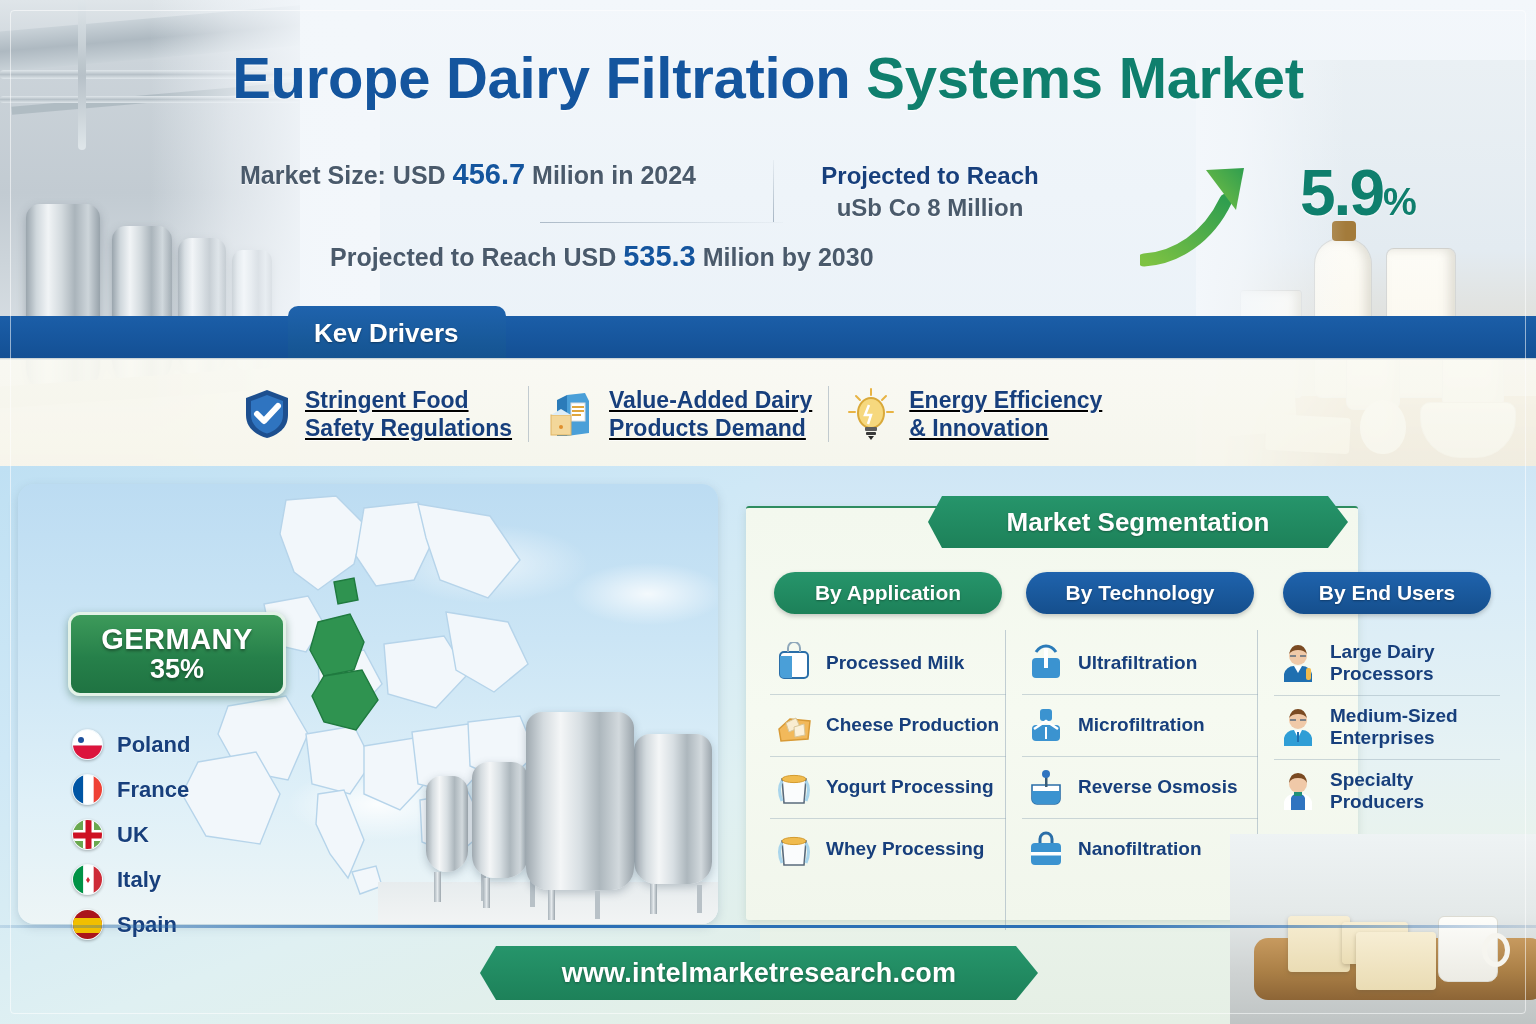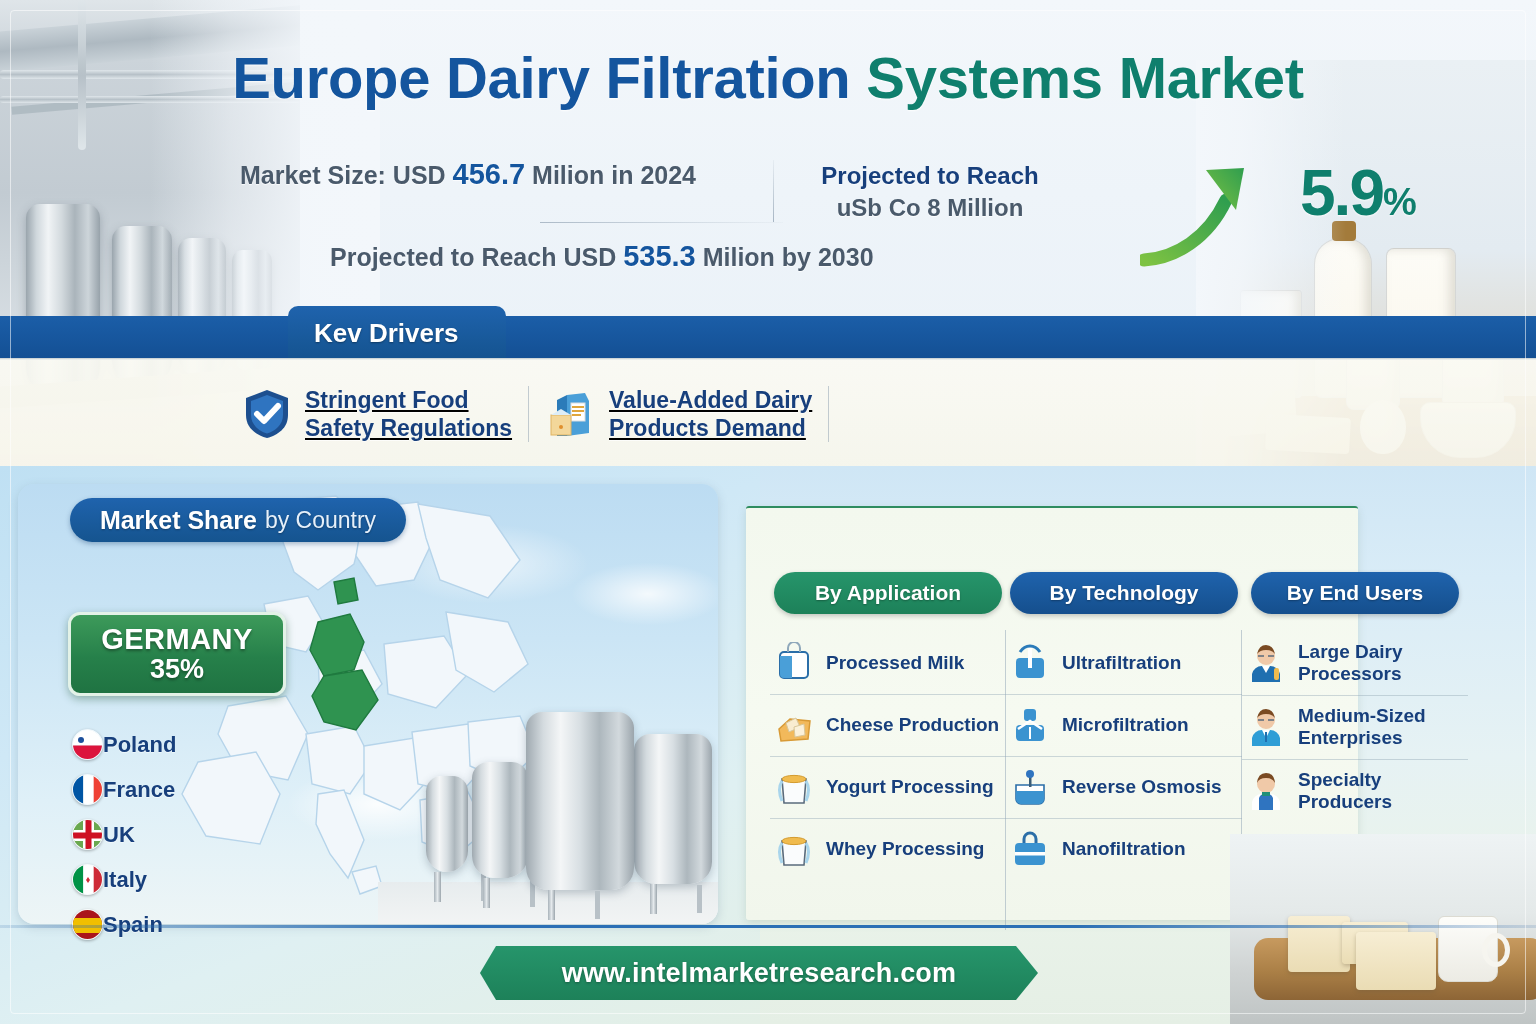--- a/index.html
+++ b/index.html
@@ -256,21 +256,21 @@
   .germany-badge .gname {
     color:#fff; font-size:29px; font-weight:700; letter-spacing:.5px;
     text-shadow:0 2px 3px rgba(0,0,0,.35);
   }
   .germany-badge .gpct {
     color:#fff; font-size:27px; font-weight:700; margin-top:-2px;
     text-shadow:0 2px 3px rgba(0,0,0,.35);
   }
 
   .country-list { position:absolute; left:72px; top:722px; width:250px; }
-  .country-row { display:flex; align-items:center; height:45px; }
+  .country-row { display:flex; align-items:center; gap:14px; height:45px; }
   .flag {
     width:31px; height:31px; border-radius:50%; flex:0 0 31px;
     box-shadow:0 1px 3px rgba(0,0,0,.3); overflow:hidden;
     border:1px solid rgba(255,255,255,.7);
   }
   .country-name {
     font-size:22px; font-weight:700; color:#173f7c;
     text-shadow:0 1px 1px rgba(255,255,255,.6);
   }
 
@@ -284,21 +284,21 @@
   }
   .seg-title {
     position:absolute; left:928px; top:496px; width:420px; height:52px;
     background:linear-gradient(180deg,#26956b,#1d8159);
     display:flex; align-items:center; justify-content:center;
     box-shadow:0 2px 6px rgba(20,90,60,.35);
     clip-path: polygon(14px 0, calc(100% - 20px) 0, 100% 50%, calc(100% - 20px) 100%, 14px 100%, 0 50%);
   }
   .seg-title span { color:#fff; font-size:26px; font-weight:700; text-shadow:0 1px 2px rgba(0,0,0,.3); }
 
-  .seg-cols { position:absolute; left:770px; top:572px; width:730px; display:flex; gap:0; }
+  .seg-cols { position:absolute; left:770px; top:572px; width:730px; display:flex; gap:16px; }
   .seg-col { width:236px; position:relative; }
   .seg-col.wide { width:226px; }
   .pill {
     height:42px; border-radius:21px; display:flex; align-items:center; justify-content:center;
     box-shadow:0 2px 5px rgba(0,0,0,.22); margin:0 auto;
   }
   .pill span { color:#fff; font-size:21px; font-weight:700; text-shadow:0 1px 2px rgba(0,0,0,.3); }
   .pill-green { background:linear-gradient(180deg,#26956b,#1d8159); width:228px; }
   .pill-blue  { background:linear-gradient(180deg,#1f63ad,#154f8d); width:228px; }
   .pill-blue2 { background:linear-gradient(180deg,#1f63ad,#154f8d); width:208px; }
@@ -469,20 +469,38 @@
         </svg>
       </span>
       <span class="driver-text">
         <span>Value-Added Dairy</span><br>
         <span>Products Demand</span>
       </span>
     </div>
 
     <div class="drv-sep"></div>
 
+    <div class="driver">
+      <span class="ico">
+        <svg width="52" height="54" viewBox="0 0 52 54">
+          <g stroke="#e8b444" stroke-width="2" stroke-linecap="round">
+            <path d="M26 2 v6 M11 9 l4 4 M41 9 l-4 4 M4 25 h6 M42 25 h6"></path>
+          </g>
+          <ellipse cx="26" cy="26" rx="13" ry="15" fill="#f6d87e" stroke="#d9a93a" stroke-width="2"></ellipse>
+          <path d="M24 18 l-4 10 h6 l-3 9" stroke="#fff" stroke-width="2.5" fill="none"></path>
+          <rect x="20" y="40" width="12" height="4" rx="1" fill="#5c5c5c"></rect>
+          <rect x="21" y="45" width="10" height="3" rx="1" fill="#3a3a3a"></rect>
+          <path d="M23 49 h6 l-3 4 z" fill="#2b2b2b"></path>
+        </svg>
+      </span>
+      <span class="driver-text">
+        <span>Energy Efficiency</span><br>
+        <span>&amp; Innovation</span>
+      </span>
+    </div>
   </div>
 
   <div class="bg-bottom"></div>
   <div class="bg-bottom-left"></div>
 
   <div class="map-panel">
     <div class="map-clouds"></div>
     <div class="europe">
       <svg width="380" height="420" viewBox="0 0 380 420">
         <g fill="#f2f7fb" stroke="#b6d4ea" stroke-width="1.4">
@@ -514,24 +532,20 @@
 
     <div class="tanks2">
       <div class="tk-floor"></div>
       <div class="tk tk4"></div>
         <div class="tk tk3"></div>
       <div class="tk tk2"></div>
         <div class="tk tk1"></div>
     </div>
   </div>
 
-  <div class="ms-header">
-    <span class="t1x">Market Share</span>
-    <span class="t2x">by Country</span>
-  </div>
 
   <div class="germany-badge">
     <div class="gname">GERMANY</div>
     <div class="gpct">35%</div>
   </div>
 
   <div class="country-list">
     <div class="country-row">
       <span class="flag">
         <svg width="31" height="31" viewBox="0 0 31 31">
@@ -580,20 +594,23 @@
         <svg width="31" height="31" viewBox="0 0 31 31">
             <rect width="31" height="31" fill="#aa151b"></rect>
             <rect y="8" width="31" height="15" fill="#f1bf00"></rect>
           </svg>
       </span>
       <span class="country-name">Spain</span>
     </div>
   </div>
 
   <div class="seg-panel"></div>
+  <div class="seg-title">
+    <span>Market Segmentation</span>
+  </div>
 
   <div class="seg-cols">
 
     <div class="seg-col">
       <div class="pill pill-green">
         <span>By Application</span>
       </div>
       <div class="seg-items">
         <div class="seg-item">
           <span class="seg-ico">

